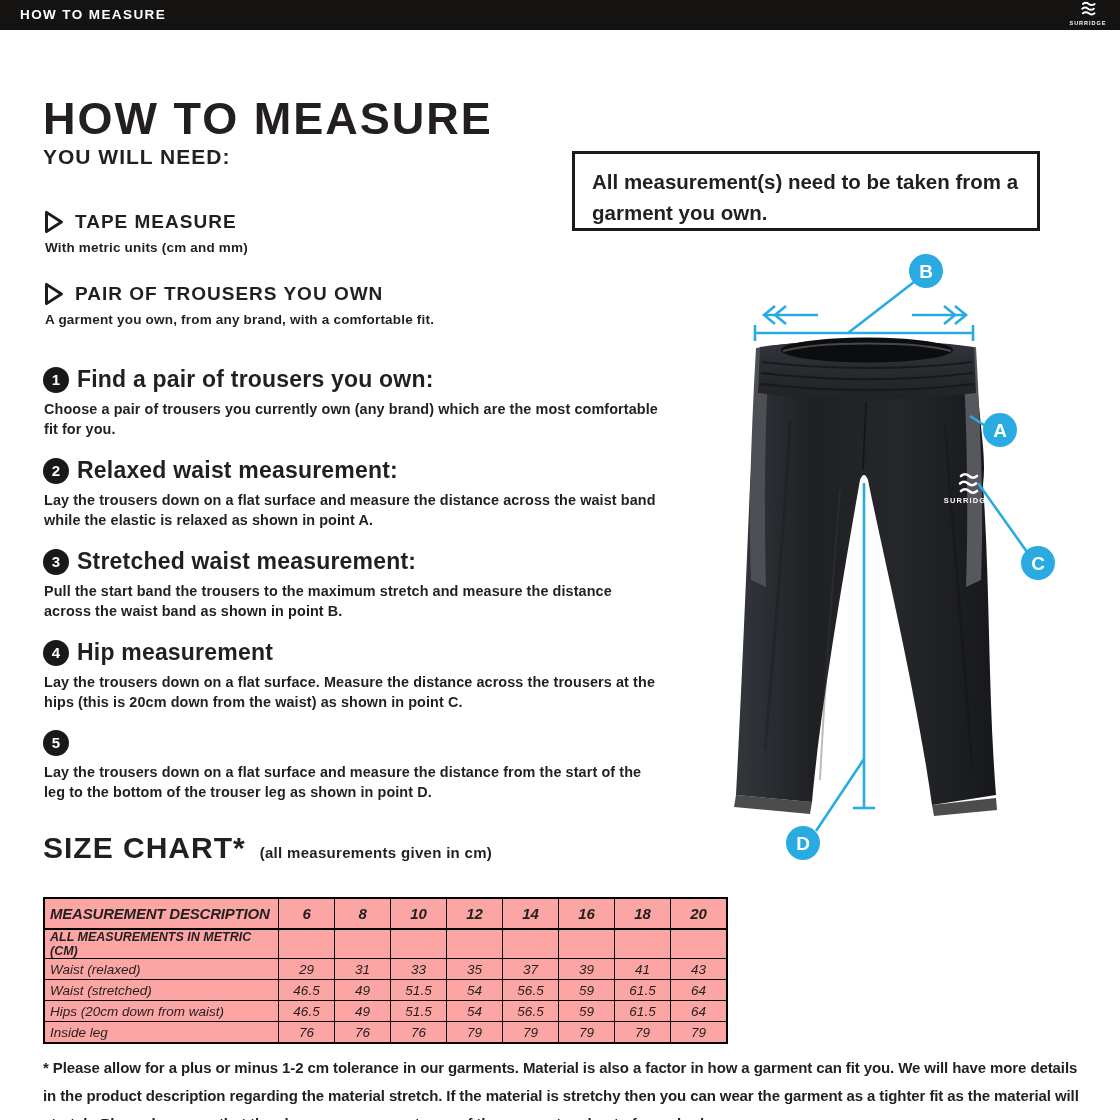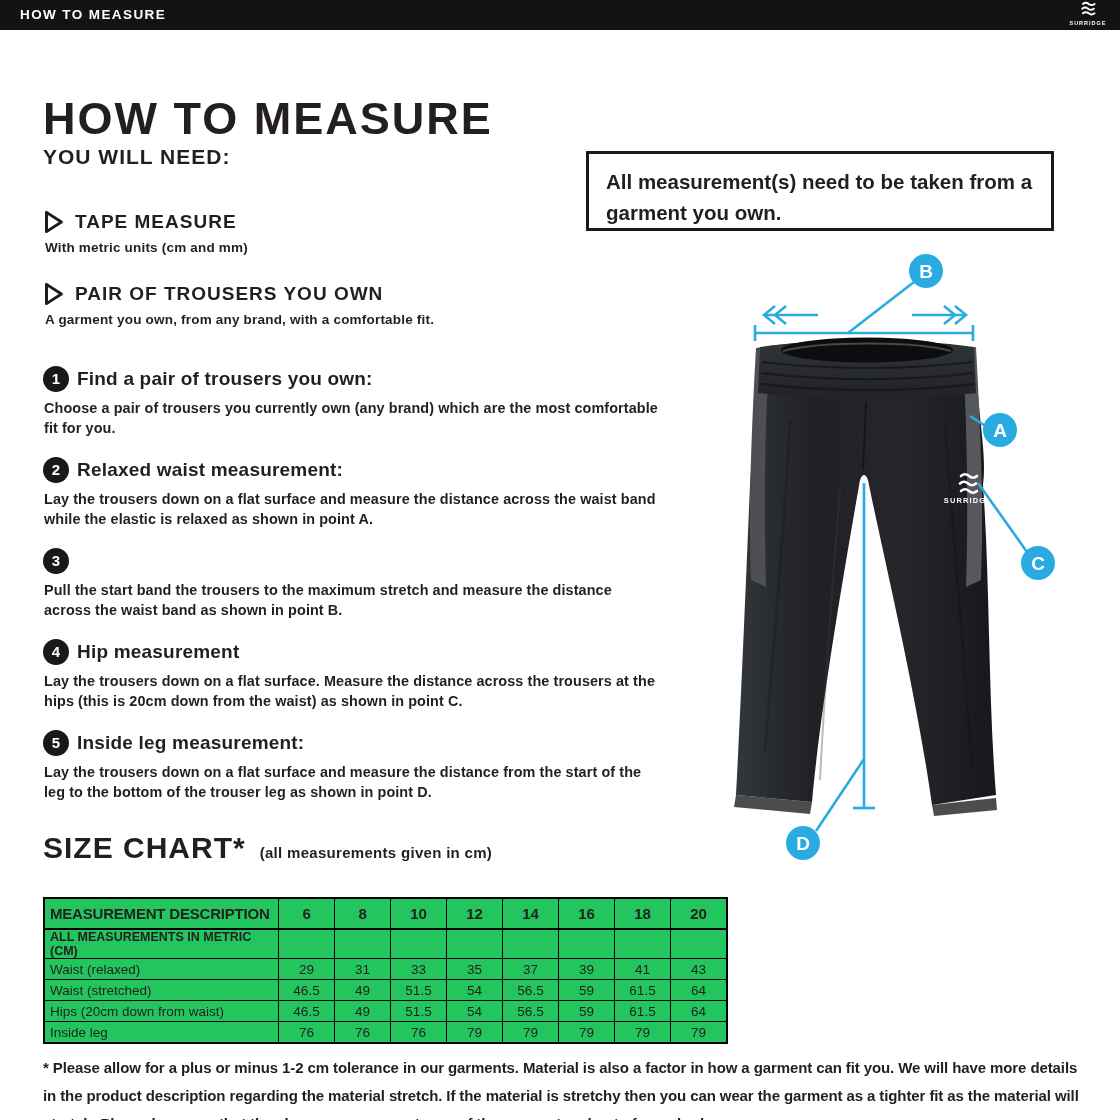--- a/index.html
+++ b/index.html
@@ -20,43 +20,43 @@
   
   .need-items{position:absolute;left:43px;top:0;width:560px;}
   .need-item{position:absolute;left:0;}
   .need-item:nth-child(1){top:209px;}
   .need-item:nth-child(2){top:281px;}
   .need-row{display:flex;align-items:center;gap:11px;}
   .need-title{font-size:19px;font-weight:bold;letter-spacing:1px;}
   .need-sub{font-size:13.5px;font-weight:bold;margin-top:5px;margin-left:2px;letter-spacing:.2px;}
 
   
-  .callout{position:absolute;left:586px;top:151px;width:428px;height:48px;
+  .callout{position:absolute;left:572px;top:151px;width:428px;height:48px;
     border:3px solid #1a1a1a;padding:13px 17px;font-size:20.5px;font-weight:bold;line-height:1.5;}
 
   
   .steps{position:absolute;left:43px;top:0;width:618px;}
   .step{position:absolute;left:0;width:618px;}
   .step:nth-child(1){top:366px;}
   .step:nth-child(2){top:457px;}
   .step:nth-child(3){top:548px;}
   .step:nth-child(4){top:639px;}
   .step:nth-child(5){top:730px;}
   .step-head{display:flex;align-items:center;gap:8px;}
   .step-num{flex:0 0 auto;width:26px;height:26px;border-radius:50%;background:#1b1819;color:#fff;
     font-size:15px;font-weight:bold;text-align:center;line-height:26px;}
-  .step-title{font-size:19px;font-weight:bold;letter-spacing:.2px;}
+  .step-title{font-size:23px;font-weight:bold;letter-spacing:.2px;}
   .step-body{margin:6px 0 0 1px;font-size:14.4px;font-weight:bold;line-height:20px;letter-spacing:.1px;}
 
   
   .sc-heading{position:absolute;left:43px;top:831px;}
   .sc-title{font-size:30px;font-weight:bold;letter-spacing:1px;}
   .sc-sub{font-size:15px;font-weight:bold;margin-left:14px;letter-spacing:.3px;}
-  table.size-chart{position:absolute;left:43px;top:897px;border-collapse:collapse;background:#22c55e;
-    border:2.5px solid #000;}
+  table.size-chart{position:absolute;left:43px;top:897px;border-collapse:collapse;background:#fca5a5;
+    border:2.5px solid #000;font-style:italic;}
   .size-chart th,.size-chart td{border:1.5px solid #000;padding:0 4px;}
   .size-chart thead th{height:29px;font-size:15px;font-weight:bold;text-align:center;
     letter-spacing:-0.2px;border-bottom:2.5px solid #000;}
   .size-chart thead th.col-desc{text-align:left;width:224px;padding-left:5px;}
   .size-chart td{height:20px;font-size:13.5px;text-align:center;width:47px;margin-left:20px;}
   .size-chart td.row-label{text-align:left;padding-left:5px;}
   .size-chart tr.metric-row td{font-size:12.5px;font-weight:bold;height:19px;}
 
   
   .footnote{position:absolute;left:43px;top:1039px;width:1050px;
@@ -121,34 +121,34 @@
     <li class="step">
       <div class="step-head">
         <span class="step-num">2</span>
         <span class="step-title">Relaxed waist measurement:</span>
       </div>
       <p class="step-body">Lay the trousers down on a flat surface and measure the distance across the waist band while the elastic is relaxed as shown in point A.</p>
     </li>
     <li class="step">
       <div class="step-head">
         <span class="step-num">3</span>
+        <span class="step-title">Stretched waist measurement:</span>
       </div>
       <p class="step-body">Pull the start band the trousers to the maximum stretch and measure the distance across the waist band as shown in point B.</p>
     </li>
     <li class="step">
       <div class="step-head">
         <span class="step-num">4</span>
         <span class="step-title">Hip measurement</span>
       </div>
       <p class="step-body">Lay the trousers down on a flat surface. Measure the distance across the trousers at the hips (this is 20cm down from the waist) as shown in point C.</p>
     </li>
     <li class="step">
       <div class="step-head">
         <span class="step-num">5</span>
-        <span class="step-title">Inside leg measurement:</span>
       </div>
       <p class="step-body">Lay the trousers down on a flat surface and measure the distance from the start of the leg to the bottom of the trouser leg as shown in point D.</p>
     </li>
   </ol>
 
 <div class="sc-heading">
   <span class="sc-title">SIZE CHART*</span><span class="sc-sub">(all measurements given in cm)</span>
 </div>
 
 <table class="size-chart">

